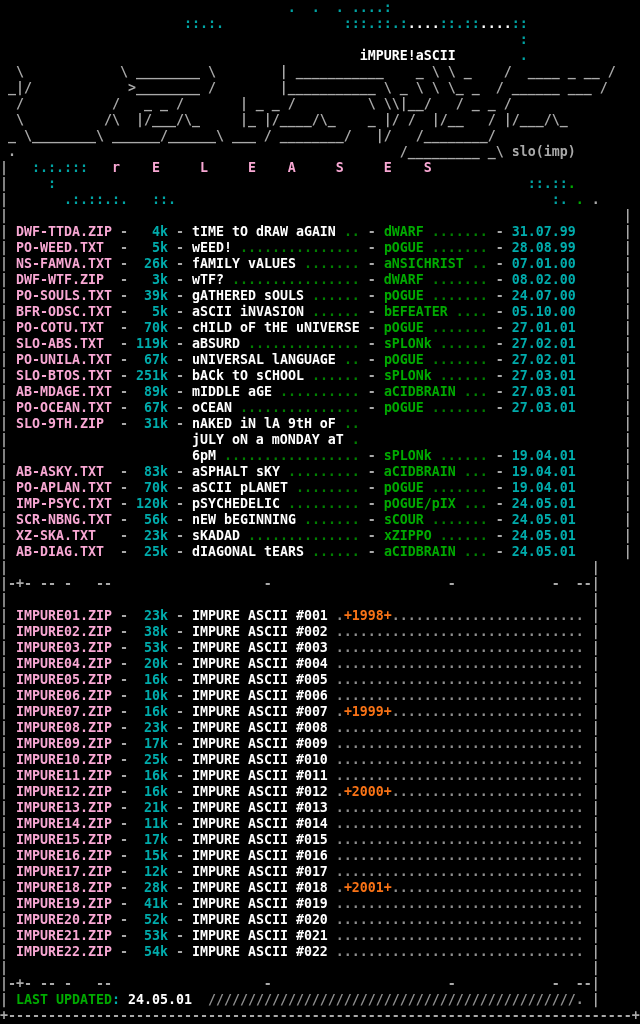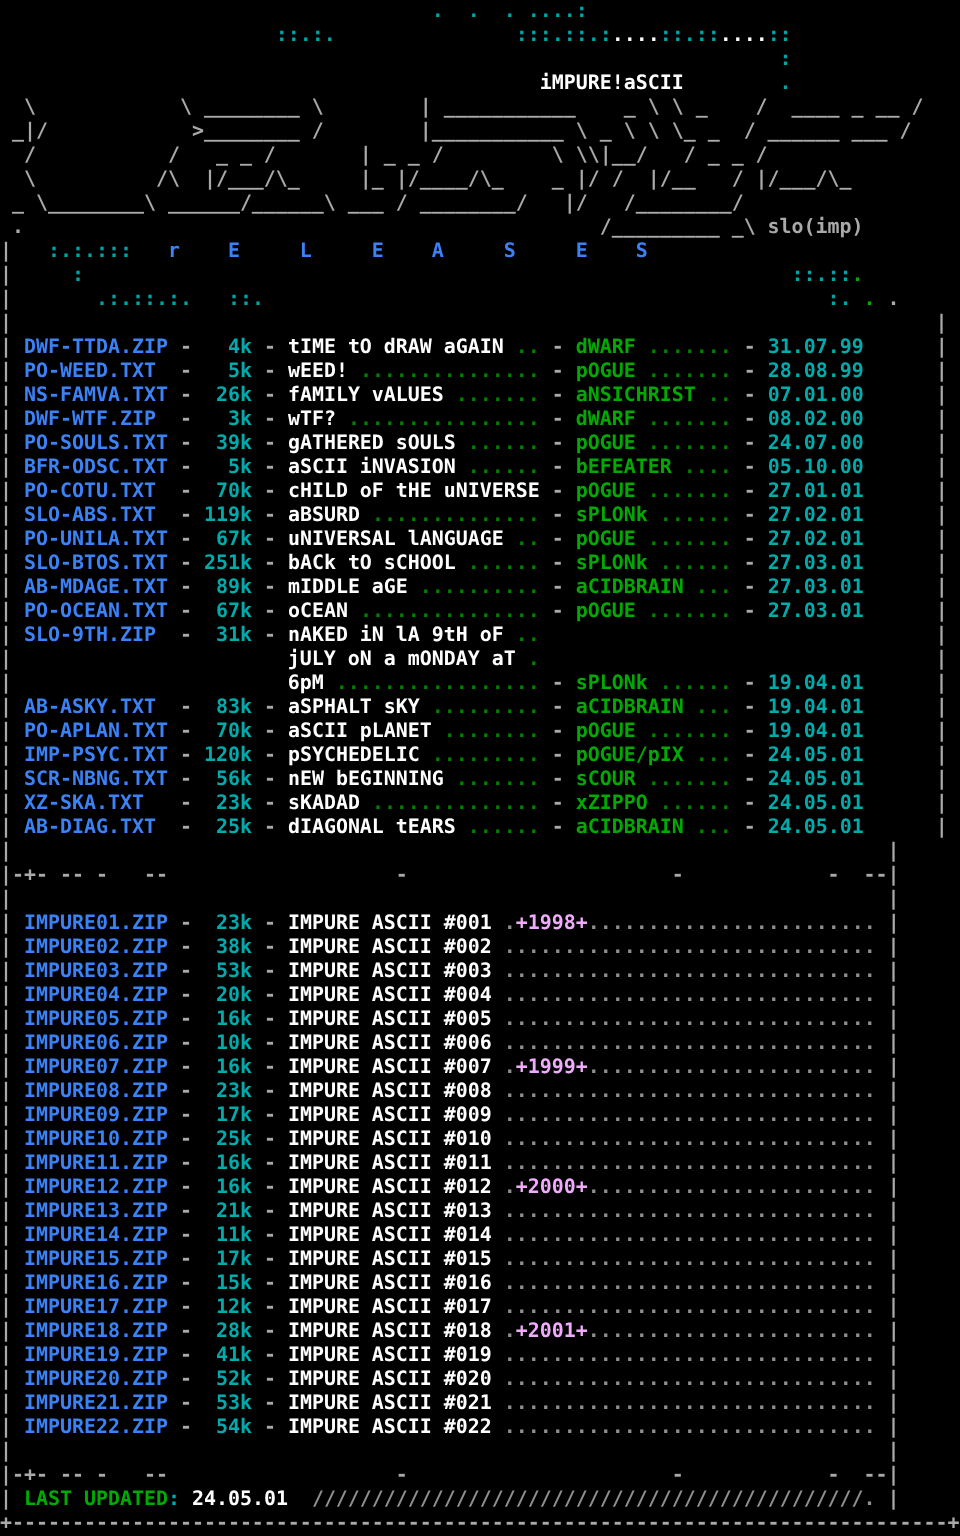--- a/index.html
+++ b/index.html
@@ -11,21 +11,21 @@
     font-weight:bold;
     font-size:13.29px;
     line-height:16px;
   }
   .ln{height:16px;white-space:pre;}
   .ln span{white-space:pre;}
 </style>
 <style>.c-gray{color:#a9a9a9}
 .c-dimgray{color:#8f8f8f}
 .c-white{color:#ffffff}
-.c-magenta{color:#3b82f6}
+.c-magenta{color:#f9a8d4}
 .c-cyan{color:#00abab}
 .c-teal{color:#00a4a4}
 .c-green{color:#00aa00}
 .c-dimgreen{color:#008000}
-.c-brightgreen{color:#f0abfc}</style></head>
+.c-brightgreen{color:#f97316}</style></head>
 <body>
 
 <pre id="screen"><div class="ln"><span class="c-teal">                                    .  .  . ....:</span></div><div class="ln"><span class="c-teal">                       ::.:.               :::.::.:</span><span class="c-white">....</span><span class="c-teal">::.::</span><span class="c-white">....</span><span class="c-teal">::</span></div><div class="ln"><span class="c-teal">                                                                 :</span></div><div class="ln"><span class="c-white">                                             iMPURE!aSCII</span><span class="c-teal">        .</span></div><div class="ln"><span class="c-gray">  \            \ ________ \        | ___________    _ \ \ _    /  ____ _ __ /</span></div><div class="ln"><span class="c-gray"> _|/            &gt;________ /        |___________ \ _ \ \ \_ _  / ______ ___ /</span></div><div class="ln"><span class="c-gray">  /           /   _ _ /       | _ _ /         \ \\|__/   / _ _ /</span></div><div class="ln"><span class="c-gray">  \          /\  |/___/\_     |_ |/____/\_    _ |/ /  |/__   / |/___/\_</span></div><div class="ln"><span class="c-gray"> _ \________\ ______/______\ ___ / ________/   |/   /________/</span></div><div class="ln"><span class="c-gray"> .                                                /_________ _\ slo(imp)</span></div><div class="ln"><span class="c-gray">|</span><span class="c-teal">   :.:.:::</span><span class="c-magenta">   r    E     L     E    A     S     E    S</span></div><div class="ln"><span class="c-gray">|</span><span class="c-teal">     :                                                           ::.::</span><span class="c-green">.</span></div><div class="ln"><span class="c-gray">|</span><span class="c-teal">       .:.::.:.   ::.</span><span class="c-teal">                                               :.</span><span class="c-green"> .</span><span class="c-gray"> .</span></div><div class="ln"><span class="c-gray">|                                                                             |</span></div><div class="ln"><span class="c-gray">| </span><span class="c-magenta">DWF-TTDA.ZIP </span><span class="c-gray">- </span><span class="c-cyan">  4k</span><span class="c-gray"> - </span><span class="c-white">tIME tO dRAW aGAIN </span><span class="c-dimgreen">..</span><span class="c-gray"> - </span><span class="c-green">dWARF </span><span class="c-dimgreen">.......</span><span class="c-gray"> - </span><span class="c-cyan">31.07.99</span><span class="c-gray">      |</span></div><div class="ln"><span class="c-gray">| </span><span class="c-magenta">PO-WEED.TXT  </span><span class="c-gray">- </span><span class="c-cyan">  5k</span><span class="c-gray"> - </span><span class="c-white">wEED! </span><span class="c-dimgreen">...............</span><span class="c-gray"> - </span><span class="c-green">pOGUE </span><span class="c-dimgreen">.......</span><span class="c-gray"> - </span><span class="c-cyan">28.08.99</span><span class="c-gray">      |</span></div><div class="ln"><span class="c-gray">| </span><span class="c-magenta">NS-FAMVA.TXT </span><span class="c-gray">- </span><span class="c-cyan"> 26k</span><span class="c-gray"> - </span><span class="c-white">fAMILY vALUES </span><span class="c-dimgreen">.......</span><span class="c-gray"> - </span><span class="c-green">aNSICHRIST </span><span class="c-dimgreen">..</span><span class="c-gray"> - </span><span class="c-cyan">07.01.00</span><span class="c-gray">      |</span></div><div class="ln"><span class="c-gray">| </span><span class="c-magenta">DWF-WTF.ZIP  </span><span class="c-gray">- </span><span class="c-cyan">  3k</span><span class="c-gray"> - </span><span class="c-white">wTF? </span><span class="c-dimgreen">................</span><span class="c-gray"> - </span><span class="c-green">dWARF </span><span class="c-dimgreen">.......</span><span class="c-gray"> - </span><span class="c-cyan">08.02.00</span><span class="c-gray">      |</span></div><div class="ln"><span class="c-gray">| </span><span class="c-magenta">PO-SOULS.TXT </span><span class="c-gray">- </span><span class="c-cyan"> 39k</span><span class="c-gray"> - </span><span class="c-white">gATHERED sOULS </span><span class="c-dimgreen">......</span><span class="c-gray"> - </span><span class="c-green">pOGUE </span><span class="c-dimgreen">.......</span><span class="c-gray"> - </span><span class="c-cyan">24.07.00</span><span class="c-gray">      |</span></div><div class="ln"><span class="c-gray">| </span><span class="c-magenta">BFR-ODSC.TXT </span><span class="c-gray">- </span><span class="c-cyan">  5k</span><span class="c-gray"> - </span><span class="c-white">aSCII iNVASION </span><span class="c-dimgreen">......</span><span class="c-gray"> - </span><span class="c-green">bEFEATER </span><span class="c-dimgreen">....</span><span class="c-gray"> - </span><span class="c-cyan">05.10.00</span><span class="c-gray">      |</span></div><div class="ln"><span class="c-gray">| </span><span class="c-magenta">PO-COTU.TXT  </span><span class="c-gray">- </span><span class="c-cyan"> 70k</span><span class="c-gray"> - </span><span class="c-white">cHILD oF tHE uNIVERSE</span><span class="c-gray"> - </span><span class="c-green">pOGUE </span><span class="c-dimgreen">.......</span><span class="c-gray"> - </span><span class="c-cyan">27.01.01</span><span class="c-gray">      |</span></div><div class="ln"><span class="c-gray">| </span><span class="c-magenta">SLO-ABS.TXT  </span><span class="c-gray">- </span><span class="c-cyan">119k</span><span class="c-gray"> - </span><span class="c-white">aBSURD </span><span class="c-dimgreen">..............</span><span class="c-gray"> - </span><span class="c-green">sPLONk </span><span class="c-dimgreen">......</span><span class="c-gray"> - </span><span class="c-cyan">27.02.01</span><span class="c-gray">      |</span></div><div class="ln"><span class="c-gray">| </span><span class="c-magenta">PO-UNILA.TXT </span><span class="c-gray">- </span><span class="c-cyan"> 67k</span><span class="c-gray"> - </span><span class="c-white">uNIVERSAL lANGUAGE </span><span class="c-dimgreen">..</span><span class="c-gray"> - </span><span class="c-green">pOGUE </span><span class="c-dimgreen">.......</span><span class="c-gray"> - </span><span class="c-cyan">27.02.01</span><span class="c-gray">      |</span></div><div class="ln"><span class="c-gray">| </span><span class="c-magenta">SLO-BTOS.TXT </span><span class="c-gray">- </span><span class="c-cyan">251k</span><span class="c-gray"> - </span><span class="c-white">bACk tO sCHOOL </span><span class="c-dimgreen">......</span><span class="c-gray"> - </span><span class="c-green">sPLONk </span><span class="c-dimgreen">......</span><span class="c-gray"> - </span><span class="c-cyan">27.03.01</span><span class="c-gray">      |</span></div><div class="ln"><span class="c-gray">| </span><span class="c-magenta">AB-MDAGE.TXT </span><span class="c-gray">- </span><span class="c-cyan"> 89k</span><span class="c-gray"> - </span><span class="c-white">mIDDLE aGE </span><span class="c-dimgreen">..........</span><span class="c-gray"> - </span><span class="c-green">aCIDBRAIN </span><span class="c-dimgreen">...</span><span class="c-gray"> - </span><span class="c-cyan">27.03.01</span><span class="c-gray">      |</span></div><div class="ln"><span class="c-gray">| </span><span class="c-magenta">PO-OCEAN.TXT </span><span class="c-gray">- </span><span class="c-cyan"> 67k</span><span class="c-gray"> - </span><span class="c-white">oCEAN </span><span class="c-dimgreen">...............</span><span class="c-gray"> - </span><span class="c-green">pOGUE </span><span class="c-dimgreen">.......</span><span class="c-gray"> - </span><span class="c-cyan">27.03.01</span><span class="c-gray">      |</span></div><div class="ln"><span class="c-gray">| </span><span class="c-magenta">SLO-9TH.ZIP  </span><span class="c-gray">- </span><span class="c-cyan"> 31k</span><span class="c-gray"> - </span><span class="c-white">nAKED iN lA 9tH oF </span><span class="c-dimgreen">..</span><span class="c-gray">                                 |</span></div><div class="ln"><span class="c-gray">|                       </span><span class="c-white">jULY oN a mONDAY aT </span><span class="c-dimgreen">.</span><span class="c-gray">                                 |</span></div><div class="ln"><span class="c-gray">|                       </span><span class="c-white">6pM </span><span class="c-dimgreen">.................</span><span class="c-gray"> - </span><span class="c-green">sPLONk </span><span class="c-dimgreen">......</span><span class="c-gray"> - </span><span class="c-cyan">19.04.01</span><span class="c-gray">      |</span></div><div class="ln"><span class="c-gray">| </span><span class="c-magenta">AB-ASKY.TXT  </span><span class="c-gray">- </span><span class="c-cyan"> 83k</span><span class="c-gray"> - </span><span class="c-white">aSPHALT sKY </span><span class="c-dimgreen">.........</span><span class="c-gray"> - </span><span class="c-green">aCIDBRAIN </span><span class="c-dimgreen">...</span><span class="c-gray"> - </span><span class="c-cyan">19.04.01</span><span class="c-gray">      |</span></div><div class="ln"><span class="c-gray">| </span><span class="c-magenta">PO-APLAN.TXT </span><span class="c-gray">- </span><span class="c-cyan"> 70k</span><span class="c-gray"> - </span><span class="c-white">aSCII pLANET </span><span class="c-dimgreen">........</span><span class="c-gray"> - </span><span class="c-green">pOGUE </span><span class="c-dimgreen">.......</span><span class="c-gray"> - </span><span class="c-cyan">19.04.01</span><span class="c-gray">      |</span></div><div class="ln"><span class="c-gray">| </span><span class="c-magenta">IMP-PSYC.TXT </span><span class="c-gray">- </span><span class="c-cyan">120k</span><span class="c-gray"> - </span><span class="c-white">pSYCHEDELIC </span><span class="c-dimgreen">.........</span><span class="c-gray"> - </span><span class="c-green">pOGUE/pIX </span><span class="c-dimgreen">...</span><span class="c-gray"> - </span><span class="c-cyan">24.05.01</span><span class="c-gray">      |</span></div><div class="ln"><span class="c-gray">| </span><span class="c-magenta">SCR-NBNG.TXT </span><span class="c-gray">- </span><span class="c-cyan"> 56k</span><span class="c-gray"> - </span><span class="c-white">nEW bEGINNING </span><span class="c-dimgreen">.......</span><span class="c-gray"> - </span><span class="c-green">sCOUR </span><span class="c-dimgreen">.......</span><span class="c-gray"> - </span><span class="c-cyan">24.05.01</span><span class="c-gray">      |</span></div><div class="ln"><span class="c-gray">| </span><span class="c-magenta">XZ-SKA.TXT   </span><span class="c-gray">- </span><span class="c-cyan"> 23k</span><span class="c-gray"> - </span><span class="c-white">sKADAD </span><span class="c-dimgreen">..............</span><span class="c-gray"> - </span><span class="c-green">xZIPPO </span><span class="c-dimgreen">......</span><span class="c-gray"> - </span><span class="c-cyan">24.05.01</span><span class="c-gray">      |</span></div><div class="ln"><span class="c-gray">| </span><span class="c-magenta">AB-DIAG.TXT  </span><span class="c-gray">- </span><span class="c-cyan"> 25k</span><span class="c-gray"> - </span><span class="c-white">dIAGONAL tEARS </span><span class="c-dimgreen">......</span><span class="c-gray"> - </span><span class="c-green">aCIDBRAIN </span><span class="c-dimgreen">...</span><span class="c-gray"> - </span><span class="c-cyan">24.05.01</span><span class="c-gray">      |</span></div><div class="ln"><span class="c-gray">|                                                                         |</span></div><div class="ln"><span class="c-gray">|-+- -- -   --                   -                      -            -  --|</span></div><div class="ln"><span class="c-gray">|                                                                         |</span></div><div class="ln"><span class="c-gray">| </span><span class="c-magenta">IMPURE01.ZIP </span><span class="c-gray">- </span><span class="c-cyan"> 23k</span><span class="c-gray"> - </span><span class="c-white">IMPURE ASCII #001</span><span class="c-dimgray"> .</span><span class="c-brightgreen">+1998+</span><span class="c-dimgray">........................</span><span class="c-gray"> |</span></div><div class="ln"><span class="c-gray">| </span><span class="c-magenta">IMPURE02.ZIP </span><span class="c-gray">- </span><span class="c-cyan"> 38k</span><span class="c-gray"> - </span><span class="c-white">IMPURE ASCII #002</span><span class="c-dimgray"> ...............................</span><span class="c-gray"> |</span></div><div class="ln"><span class="c-gray">| </span><span class="c-magenta">IMPURE03.ZIP </span><span class="c-gray">- </span><span class="c-cyan"> 53k</span><span class="c-gray"> - </span><span class="c-white">IMPURE ASCII #003</span><span class="c-dimgray"> ...............................</span><span class="c-gray"> |</span></div><div class="ln"><span class="c-gray">| </span><span class="c-magenta">IMPURE04.ZIP </span><span class="c-gray">- </span><span class="c-cyan"> 20k</span><span class="c-gray"> - </span><span class="c-white">IMPURE ASCII #004</span><span class="c-dimgray"> ...............................</span><span class="c-gray"> |</span></div><div class="ln"><span class="c-gray">| </span><span class="c-magenta">IMPURE05.ZIP </span><span class="c-gray">- </span><span class="c-cyan"> 16k</span><span class="c-gray"> - </span><span class="c-white">IMPURE ASCII #005</span><span class="c-dimgray"> ...............................</span><span class="c-gray"> |</span></div><div class="ln"><span class="c-gray">| </span><span class="c-magenta">IMPURE06.ZIP </span><span class="c-gray">- </span><span class="c-cyan"> 10k</span><span class="c-gray"> - </span><span class="c-white">IMPURE ASCII #006</span><span class="c-dimgray"> ...............................</span><span class="c-gray"> |</span></div><div class="ln"><span class="c-gray">| </span><span class="c-magenta">IMPURE07.ZIP </span><span class="c-gray">- </span><span class="c-cyan"> 16k</span><span class="c-gray"> - </span><span class="c-white">IMPURE ASCII #007</span><span class="c-dimgray"> .</span><span class="c-brightgreen">+1999+</span><span class="c-dimgray">........................</span><span class="c-gray"> |</span></div><div class="ln"><span class="c-gray">| </span><span class="c-magenta">IMPURE08.ZIP </span><span class="c-gray">- </span><span class="c-cyan"> 23k</span><span class="c-gray"> - </span><span class="c-white">IMPURE ASCII #008</span><span class="c-dimgray"> ...............................</span><span class="c-gray"> |</span></div><div class="ln"><span class="c-gray">| </span><span class="c-magenta">IMPURE09.ZIP </span><span class="c-gray">- </span><span class="c-cyan"> 17k</span><span class="c-gray"> - </span><span class="c-white">IMPURE ASCII #009</span><span class="c-dimgray"> ...............................</span><span class="c-gray"> |</span></div><div class="ln"><span class="c-gray">| </span><span class="c-magenta">IMPURE10.ZIP </span><span class="c-gray">- </span><span class="c-cyan"> 25k</span><span class="c-gray"> - </span><span class="c-white">IMPURE ASCII #010</span><span class="c-dimgray"> ...............................</span><span class="c-gray"> |</span></div><div class="ln"><span class="c-gray">| </span><span class="c-magenta">IMPURE11.ZIP </span><span class="c-gray">- </span><span class="c-cyan"> 16k</span><span class="c-gray"> - </span><span class="c-white">IMPURE ASCII #011</span><span class="c-dimgray"> ...............................</span><span class="c-gray"> |</span></div><div class="ln"><span class="c-gray">| </span><span class="c-magenta">IMPURE12.ZIP </span><span class="c-gray">- </span><span class="c-cyan"> 16k</span><span class="c-gray"> - </span><span class="c-white">IMPURE ASCII #012</span><span class="c-dimgray"> .</span><span class="c-brightgreen">+2000+</span><span class="c-dimgray">........................</span><span class="c-gray"> |</span></div><div class="ln"><span class="c-gray">| </span><span class="c-magenta">IMPURE13.ZIP </span><span class="c-gray">- </span><span class="c-cyan"> 21k</span><span class="c-gray"> - </span><span class="c-white">IMPURE ASCII #013</span><span class="c-dimgray"> ...............................</span><span class="c-gray"> |</span></div><div class="ln"><span class="c-gray">| </span><span class="c-magenta">IMPURE14.ZIP </span><span class="c-gray">- </span><span class="c-cyan"> 11k</span><span class="c-gray"> - </span><span class="c-white">IMPURE ASCII #014</span><span class="c-dimgray"> ...............................</span><span class="c-gray"> |</span></div><div class="ln"><span class="c-gray">| </span><span class="c-magenta">IMPURE15.ZIP </span><span class="c-gray">- </span><span class="c-cyan"> 17k</span><span class="c-gray"> - </span><span class="c-white">IMPURE ASCII #015</span><span class="c-dimgray"> ...............................</span><span class="c-gray"> |</span></div><div class="ln"><span class="c-gray">| </span><span class="c-magenta">IMPURE16.ZIP </span><span class="c-gray">- </span><span class="c-cyan"> 15k</span><span class="c-gray"> - </span><span class="c-white">IMPURE ASCII #016</span><span class="c-dimgray"> ...............................</span><span class="c-gray"> |</span></div><div class="ln"><span class="c-gray">| </span><span class="c-magenta">IMPURE17.ZIP </span><span class="c-gray">- </span><span class="c-cyan"> 12k</span><span class="c-gray"> - </span><span class="c-white">IMPURE ASCII #017</span><span class="c-dimgray"> ...............................</span><span class="c-gray"> |</span></div><div class="ln"><span class="c-gray">| </span><span class="c-magenta">IMPURE18.ZIP </span><span class="c-gray">- </span><span class="c-cyan"> 28k</span><span class="c-gray"> - </span><span class="c-white">IMPURE ASCII #018</span><span class="c-dimgray"> .</span><span class="c-brightgreen">+2001+</span><span class="c-dimgray">........................</span><span class="c-gray"> |</span></div><div class="ln"><span class="c-gray">| </span><span class="c-magenta">IMPURE19.ZIP </span><span class="c-gray">- </span><span class="c-cyan"> 41k</span><span class="c-gray"> - </span><span class="c-white">IMPURE ASCII #019</span><span class="c-dimgray"> ...............................</span><span class="c-gray"> |</span></div><div class="ln"><span class="c-gray">| </span><span class="c-magenta">IMPURE20.ZIP </span><span class="c-gray">- </span><span class="c-cyan"> 52k</span><span class="c-gray"> - </span><span class="c-white">IMPURE ASCII #020</span><span class="c-dimgray"> ...............................</span><span class="c-gray"> |</span></div><div class="ln"><span class="c-gray">| </span><span class="c-magenta">IMPURE21.ZIP </span><span class="c-gray">- </span><span class="c-cyan"> 53k</span><span class="c-gray"> - </span><span class="c-white">IMPURE ASCII #021</span><span class="c-dimgray"> ...............................</span><span class="c-gray"> |</span></div><div class="ln"><span class="c-gray">| </span><span class="c-magenta">IMPURE22.ZIP </span><span class="c-gray">- </span><span class="c-cyan"> 54k</span><span class="c-gray"> - </span><span class="c-white">IMPURE ASCII #022</span><span class="c-dimgray"> ...............................</span><span class="c-gray"> |</span></div><div class="ln"><span class="c-gray">|                                                                         |</span></div><div class="ln"><span class="c-gray">|-+- -- -   --                   -                      -            -  --|</span></div><div class="ln"><span class="c-gray">| </span><span class="c-green">LAST UPDATED</span><span class="c-cyan">:</span><span class="c-gray"> </span><span class="c-white">24.05.01</span><span class="c-gray">  </span><span class="c-dimgray">//////////////////////////////////////////////.</span><span class="c-gray"> |</span></div><div class="ln"><span class="c-gray">+------------------------------------------------------------------------------+</span></div></pre>
 
 </body></html>

